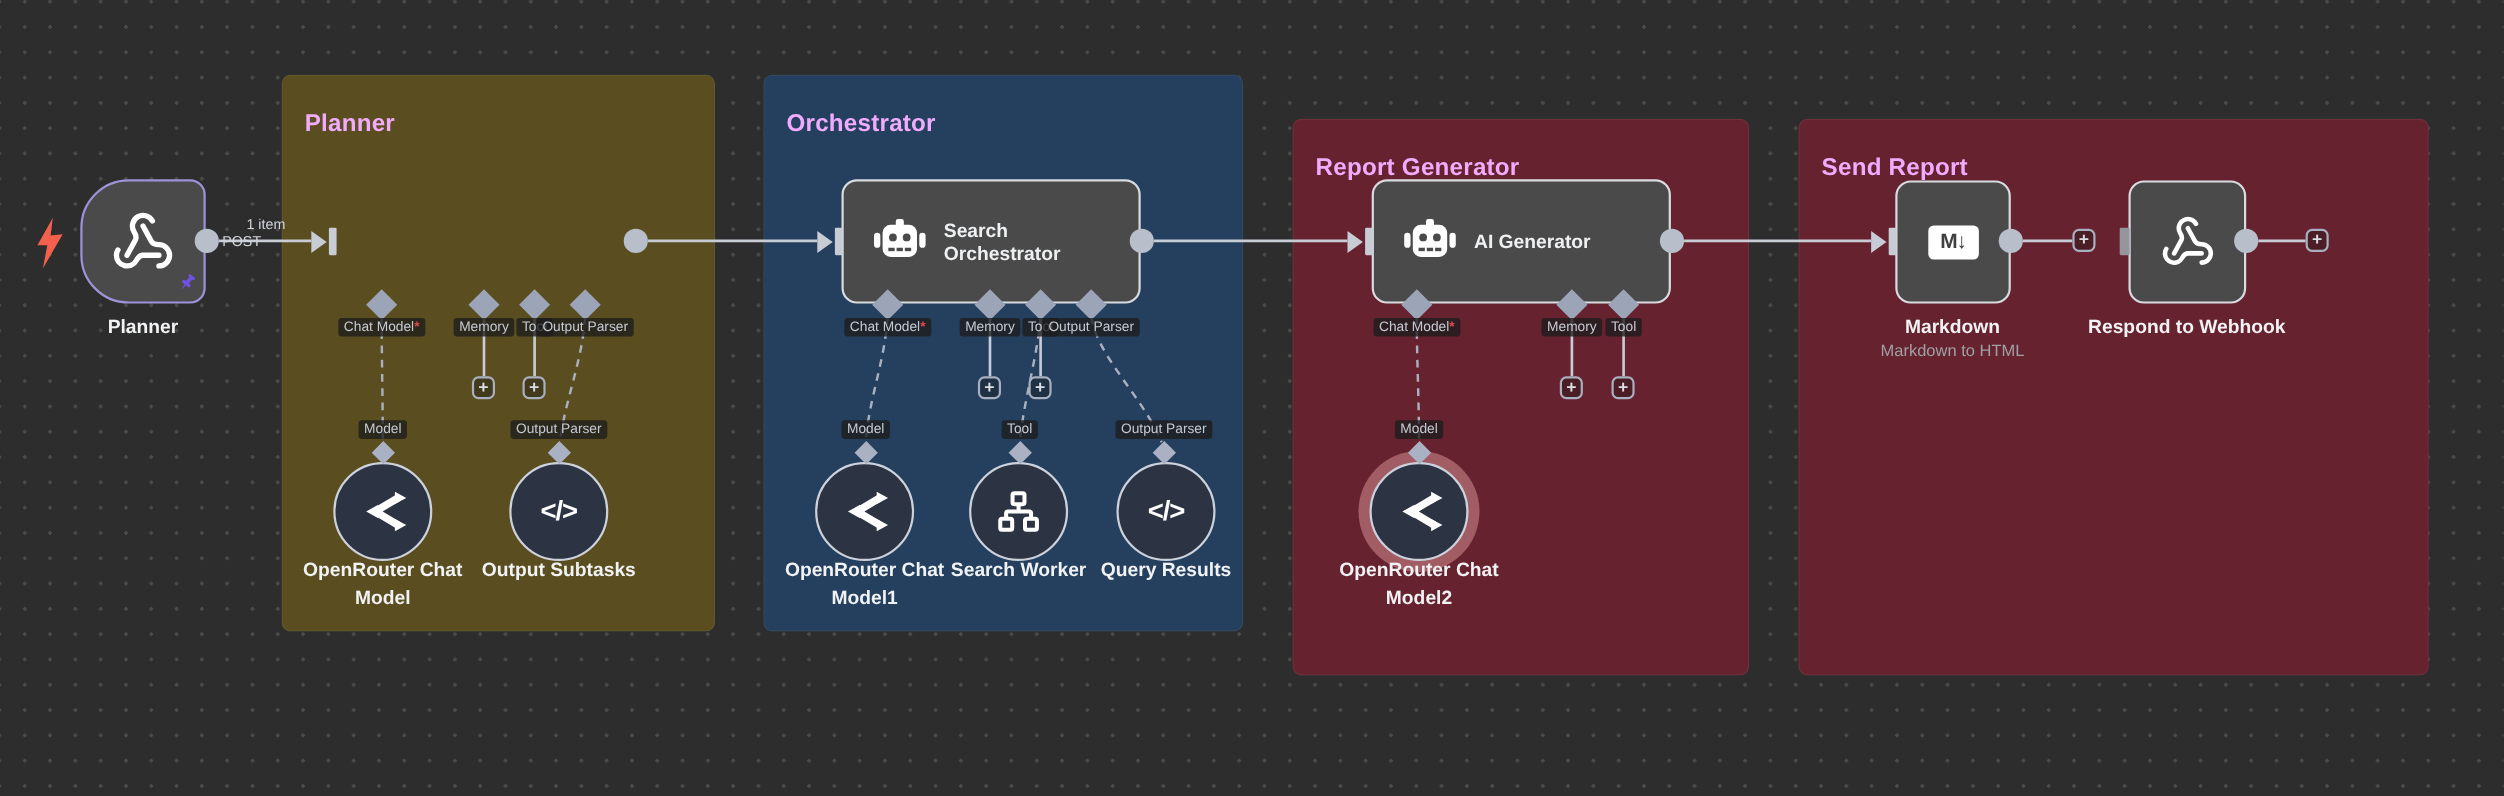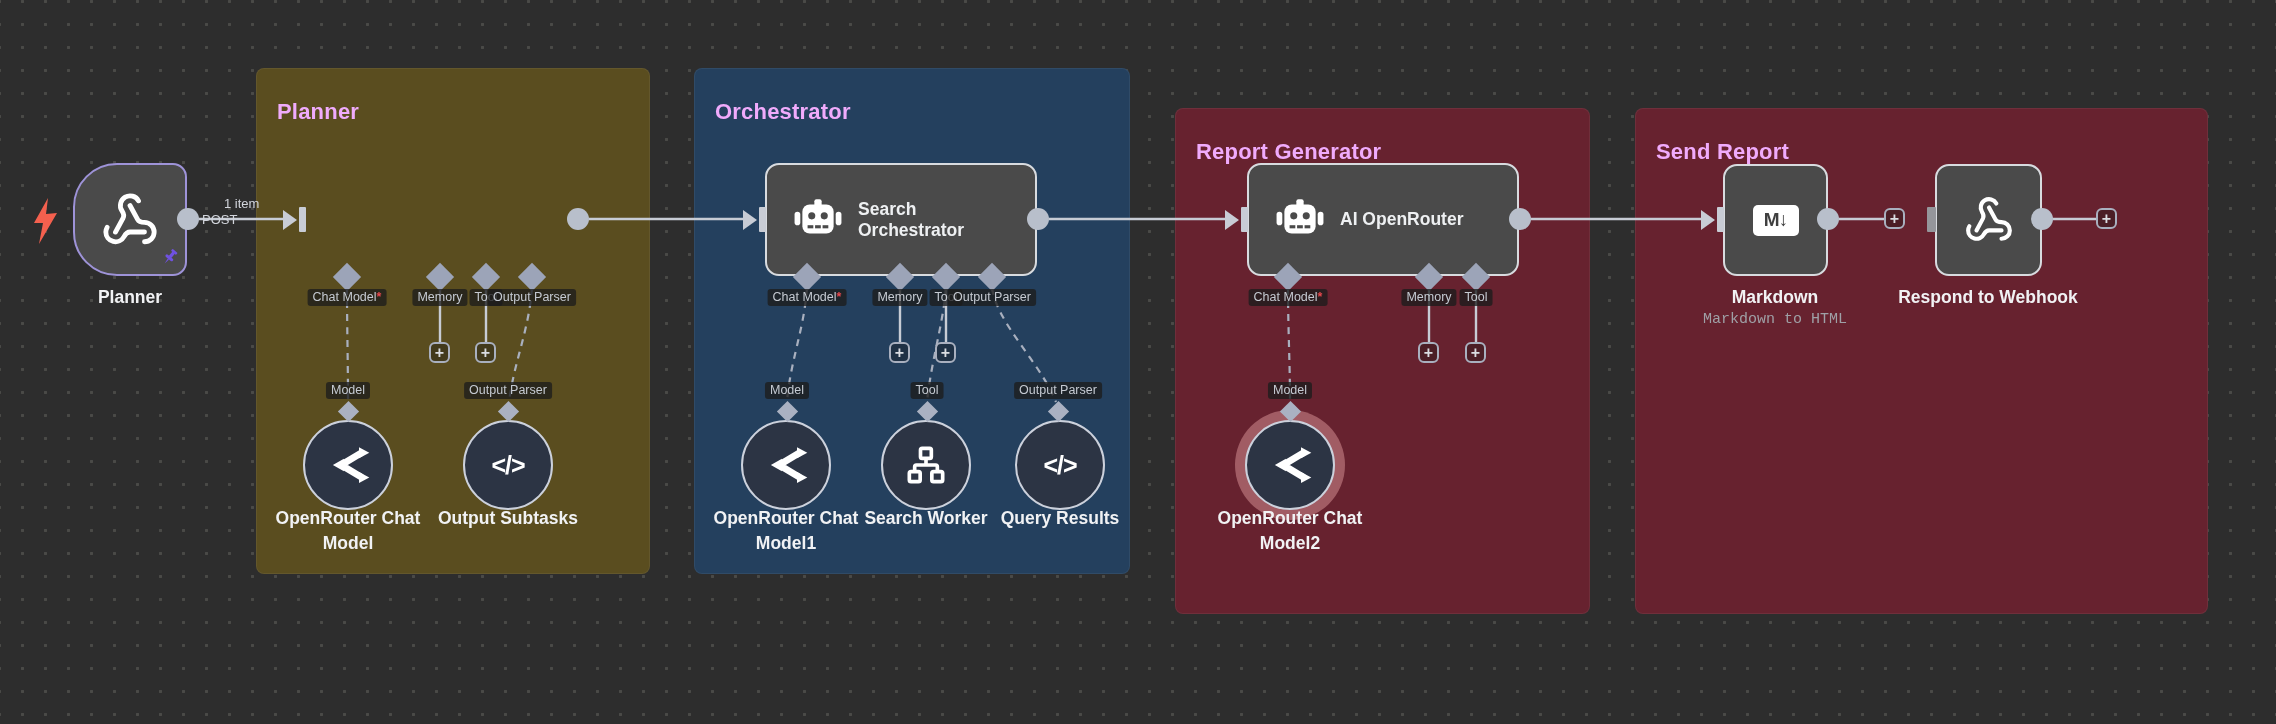--- a/index.html
+++ b/index.html
@@ -45,21 +45,21 @@
         background:rgba(22,22,22,0.35);color:#dadde2;font-size:16px;font-weight:700;line-height:20px;
         text-align:center;z-index:4;box-sizing:border-box;display:flex;align-items:center;justify-content:center;}
 
   .circle{position:absolute;width:90px;height:90px;border-radius:50%;background:#2c3444;
           border:2.5px solid #ccd1dc;box-sizing:border-box;display:flex;align-items:center;justify-content:center;z-index:3;}
   .circle.highlight{box-shadow:0 0 0 10px rgba(233,163,166,0.45);}
   .code-glyph{color:#fff;font-size:25px;font-weight:800;letter-spacing:-1px;font-family:"Liberation Sans",sans-serif;}
 
   .node-name{position:absolute;width:220px;text-align:center;color:#f1f2f4;font-size:17.5px;font-weight:600;
              line-height:25px;z-index:3;}
-  .node-sub{position:absolute;width:220px;text-align:center;color:#9fa0a6;font-size:15px;font-weight:400;z-index:3;font-family:Liberation Mono, monospace;}
+  .node-sub{position:absolute;width:220px;text-align:center;color:#9fa0a6;font-size:15px;font-weight:400;z-index:3;}
   .edge-label{position:absolute;color:#d2d5dc;font-size:13px;z-index:5;}
 
   .md-badge{width:46px;height:31px;background:#fff;border-radius:5px;color:#3f3f3f;font-size:19px;font-weight:800;
             display:flex;align-items:center;justify-content:center;letter-spacing:-1px;}
 </style>
 </head>
 <body>
 
 <div class="canvas">
 
@@ -238,21 +238,21 @@
       <rect x="20.5" y="1" width="7" height="7" rx="2" fill="#fff"></rect>
       <rect x="9" y="6" width="30" height="28" rx="7" fill="#fff"></rect>
       <rect x="1.5" y="13" width="5.5" height="13" rx="2.7" fill="#fff"></rect>
       <rect x="41" y="13" width="5.5" height="13" rx="2.7" fill="#fff"></rect>
       <circle cx="18" cy="17" r="3.4" fill="#4a4a4a"></circle>
       <circle cx="30" cy="17" r="3.4" fill="#4a4a4a"></circle>
       <rect x="14" y="26" width="5.5" height="3" fill="#4a4a4a"></rect>
       <rect x="21.2" y="26" width="5.5" height="3" fill="#4a4a4a"></rect>
       <rect x="28.4" y="26" width="5.5" height="3" fill="#4a4a4a"></rect>
     </svg>
-    <div class="agent-label">AI OpenRouter</div>
+    <div class="agent-label">AI Generator</div>
   </div>
   <div class="endpoint" style="left:1509px;top:208px;"></div>
   <div class="diamond" style="left:1278px;top:267px;"></div>
   <div class="diamond" style="left:1419px;top:267px;"></div>
   <div class="diamond" style="left:1466px;top:267px;"></div>
   <div class="chip" style="left:1288px;top:289px;"><span>Chat Model</span><span class="req">*</span></div>
   <div class="chip" style="left:1429px;top:289px;">Memory</div>
   <div class="chip" style="left:1476px;top:289px;">Tool</div>
   <div class="plus" style="left:1418px;top:342px;">+</div>
   <div class="plus" style="left:1465px;top:342px;">+</div>

